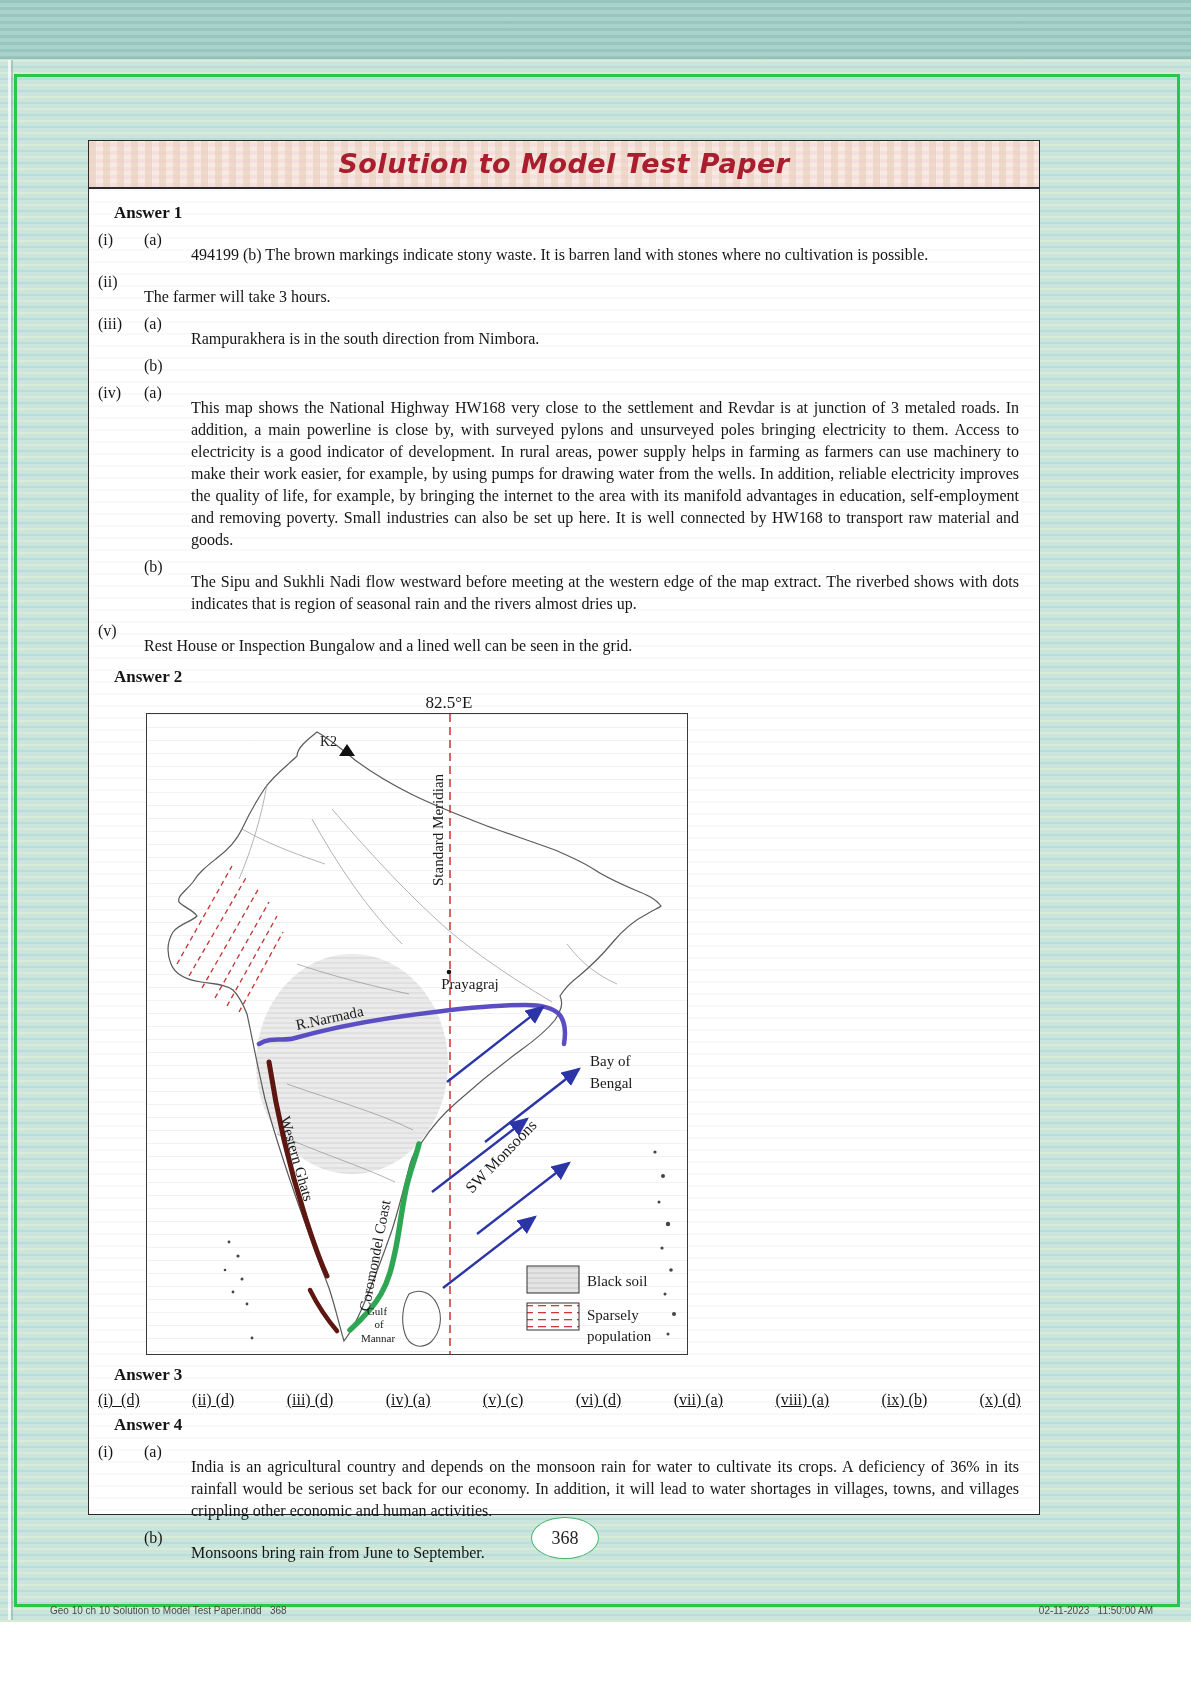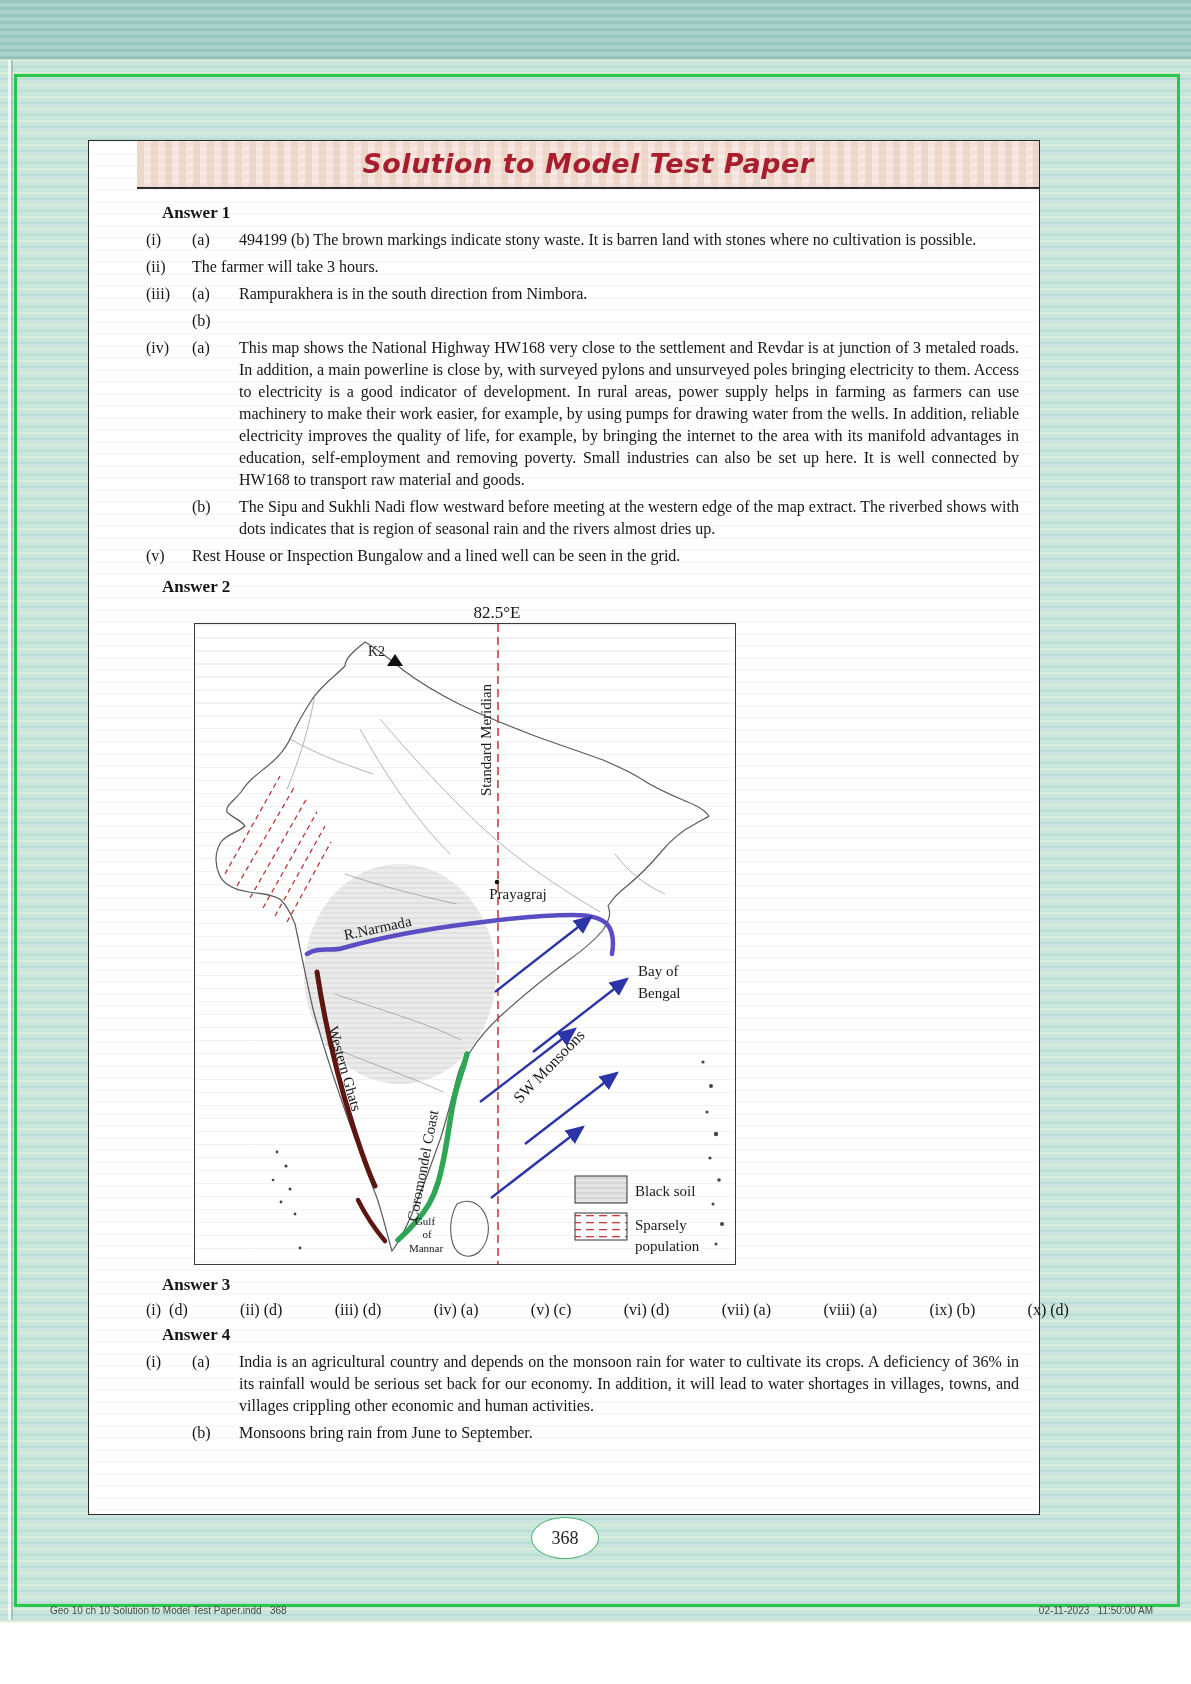--- a/index.html
+++ b/index.html
@@ -15,43 +15,43 @@
     border-bottom:1px solid #8fbdb4;}
   .scan-line{position:absolute;left:8px;top:60px;height:1560px;width:3px;background:rgba(255,255,255,0.7);box-shadow:2px 0 0 rgba(110,140,132,0.35);}
   .green-frame{position:absolute;left:14px;top:74px;width:1160px;height:1527px;border:3px solid #27c84a;}
   .bottom-white{position:absolute;left:0;top:1622px;width:1191px;height:62px;background:#ffffff;}
   .footer{position:absolute;left:0;top:1605px;width:1191px;height:16px;font-family:"Liberation Sans",sans-serif;font-size:10px;color:#4a4a4a;}
   .footer .fl{position:absolute;left:30px;white-space:pre;margin-left:20px;}
   .footer .fr{position:absolute;right:38px;white-space:pre;}
 
   .page-box{position:absolute;left:88px;top:140px;width:952px;height:1375px;background:#ffffff;
     background-image:repeating-linear-gradient(180deg, rgba(186,208,198,0.10) 0 2px, rgba(0,0,0,0) 2px 12px);
-    border:1.5px solid #2a2a2a;box-sizing:border-box;padding-left:48px;}
+    border:1.5px solid #2a2a2a;box-sizing:border-box;}
   .banner{height:46px;line-height:46px;text-align:center;border-bottom:2px solid #2a2a2a;
     background-color:#f6eae1;
     background-image:
       repeating-linear-gradient(90deg, rgba(231,203,182,0.55) 0 7px, rgba(0,0,0,0) 7px 14px),
       repeating-linear-gradient(0deg, rgba(243,214,220,0.55) 0 4px, rgba(0,0,0,0) 4px 8px);}
   .banner-title{font-family:"DejaVu Sans",sans-serif;font-style:italic;font-weight:700;font-size:27px;color:#a81e2e;letter-spacing:.5px;}
 
   .content{padding:8px 20px 0 9px;color:#151515;}
   .ans-heading{font-weight:700;font-size:17px;margin:6px 0 6px 16px;}
   .row{display:grid;grid-template-columns:46px 47px 1fr;margin-bottom:5px;font-size:16px;line-height:22px;}
   .row.no-sub{grid-template-columns:46px 1fr;}
-  .row .txt{text-align:justify;}
+  .row .txt{text-align:justify;margin-top:15px;}
   .row .lbl,.row .sub{white-space:pre;}
 
   .meridian-row{position:relative;height:20px;margin-left:48px;width:540px;margin-top:4px;}
   .meridian-row span{position:absolute;left:303px;transform:translateX(-50%);font-size:17px;}
   .map-frame{position:relative;margin-left:48px;width:540px;height:640px;border:1.5px solid #3a3a3a;box-sizing:content-box;
     background:#fff;
     background-image:repeating-linear-gradient(180deg, rgba(176,198,188,0.20) 0 1.5px, rgba(0,0,0,0) 1.5px 13px);}
   .map-frame svg{position:absolute;left:0;top:0;width:540px;height:640px;}
 
-  .options-row{display:flex;justify-content:space-between;width:923px;font-size:16px;margin:4px 0 6px 0;}
+  .options-row{display:flex;justify-content:space-between;width:923px;font-size:16px;margin:4px 0 6px 0;text-decoration:underline;}
   .opt{white-space:pre;}
 
   .page-num{position:absolute;left:531px;top:1517px;width:66px;height:40px;background:#fff;border:1.5px solid #45b369;border-radius:50%;
     text-align:center;line-height:40px;font-size:18px;color:#222;font-family:Liberation Serif, serif;}
   svg text{font-family:"Liberation Serif",serif;fill:#1a1a1a;}
 </style>
 </head>
 <body>
 
 <div class="stage">

